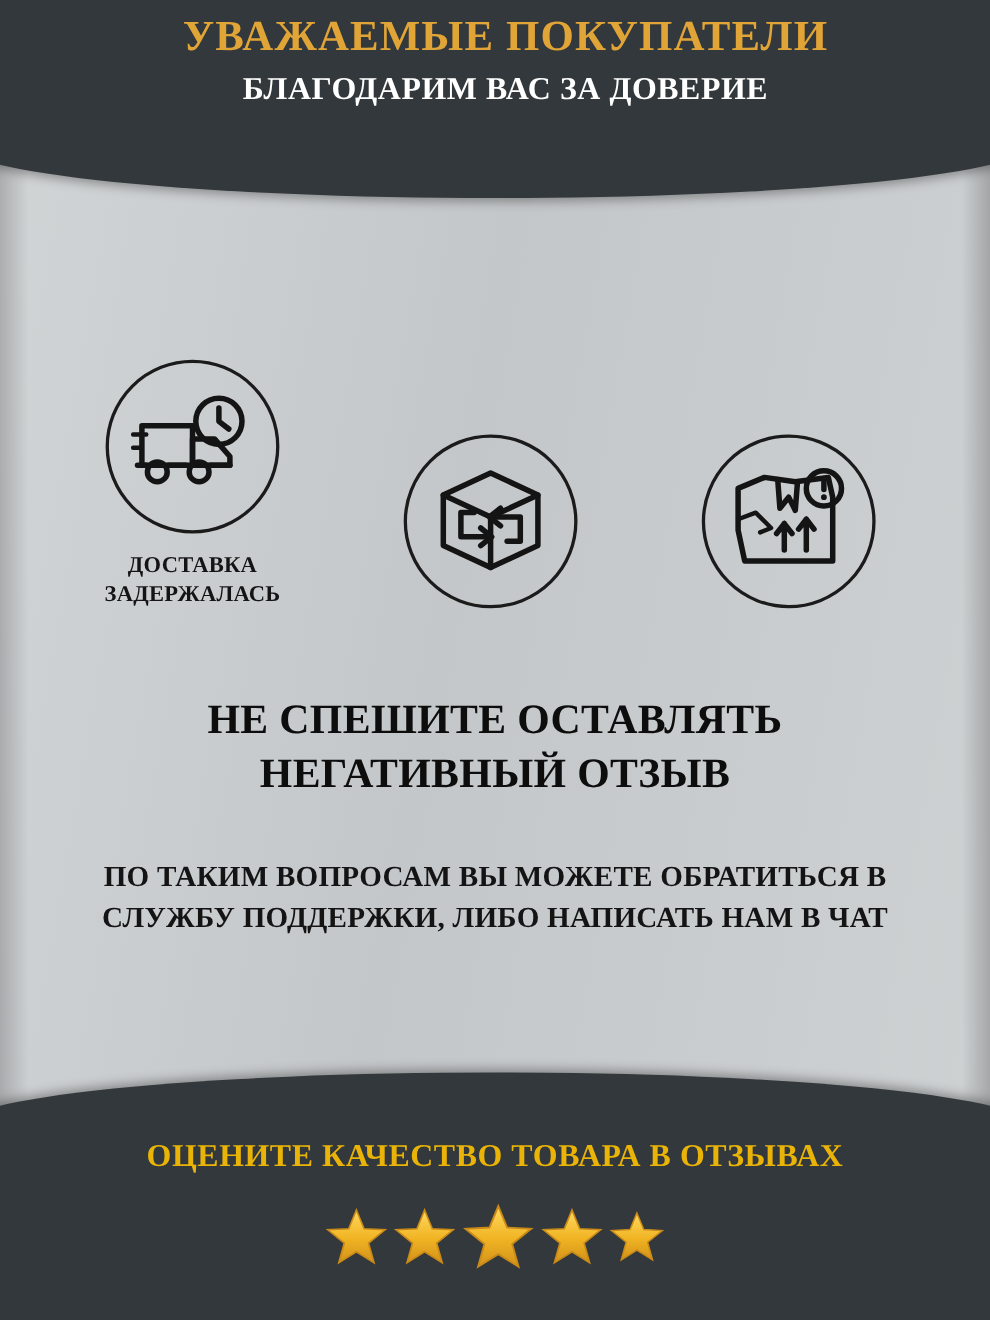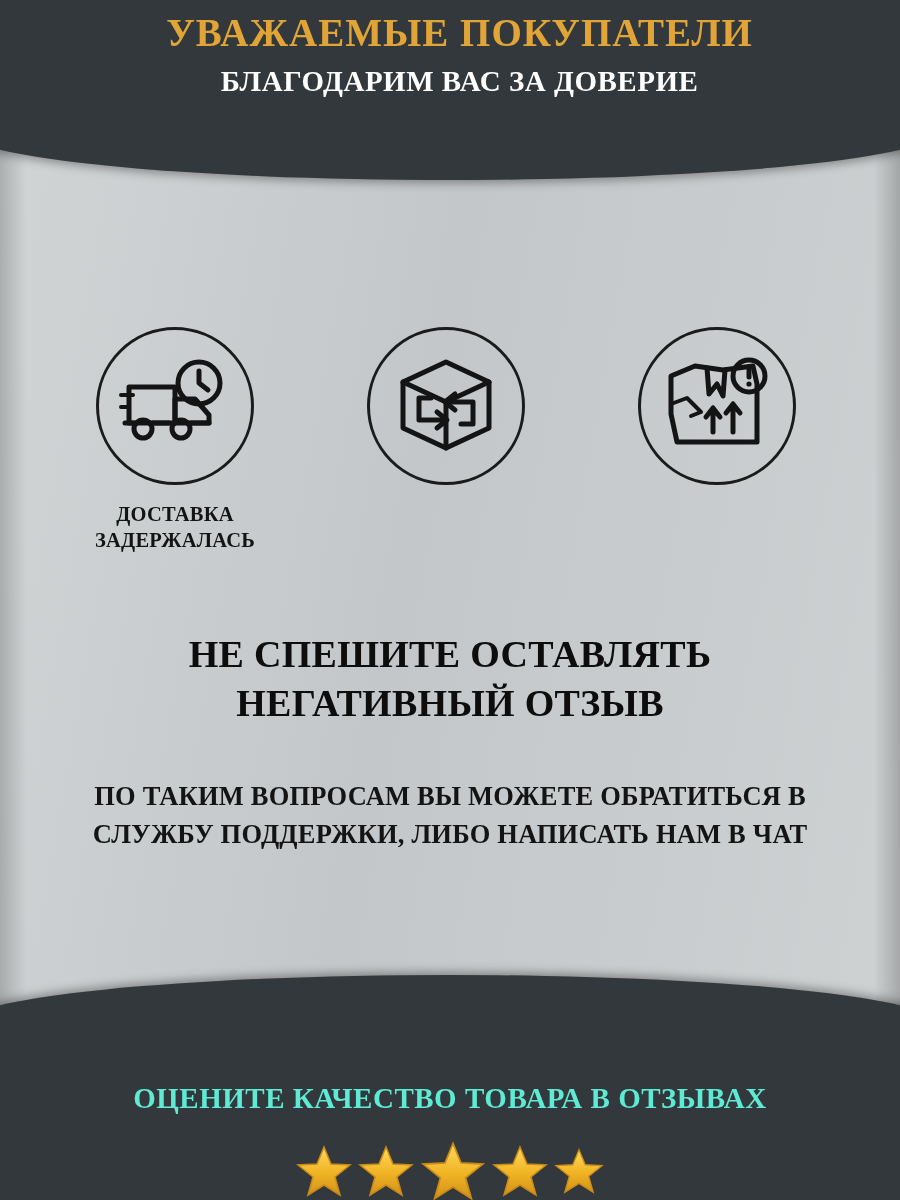--- a/index.html
+++ b/index.html
@@ -95,21 +95,21 @@
   }
 
   
   .icons-row {
     position: absolute;
     top: 327px;
     left: 45px;
     right: 53px;
     display: flex;
     justify-content: space-between;
-    align-items: flex-start;
+    align-items: flex-end;
   }
   .icon-card {
     width: 260px;
     text-align: center;
   }
   .icon-circle {
     width: 158px;
     height: 158px;
     border-radius: 50%;
     border: 3px solid #1b1b1b;
@@ -172,27 +172,26 @@
     box-shadow: 0 -3px 10px rgba(0,0,0,.35);
   }
   .bottom-inner {
     position: absolute;
     left: 40px;
     right: 40px;
     top: 58px;
     text-align: center;
   }
   .bottom-title {
-    color: #5eead4;
+    color: #eab308;
     font-size: 29px;
     font-weight: bold;
     text-transform: uppercase;
     line-height: 1.3;
     letter-spacing: .5px;
-    margin-top: 47px;
   }
   .stars {
     margin-top: 22px;
     display: flex;
     justify-content: center;
     align-items: center;
     gap: 6px;
   }
   .star {
     display: block;

